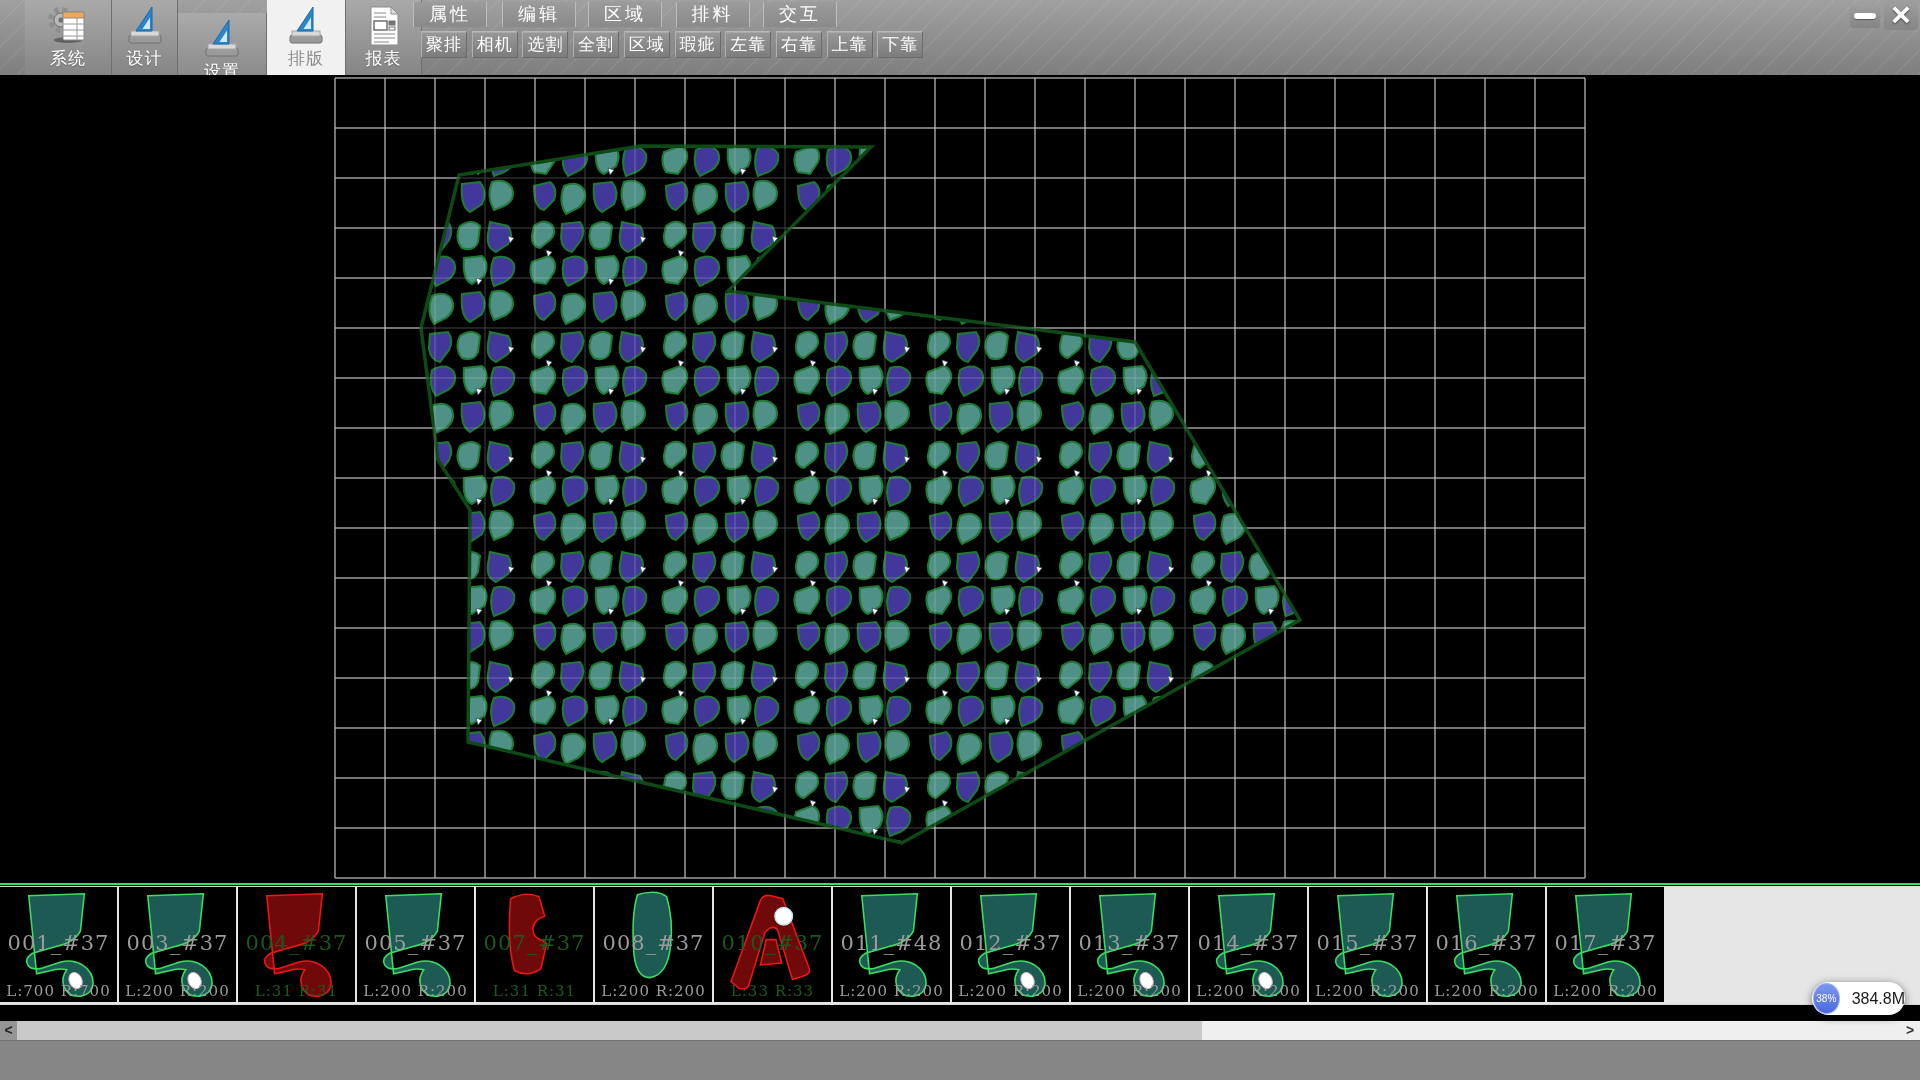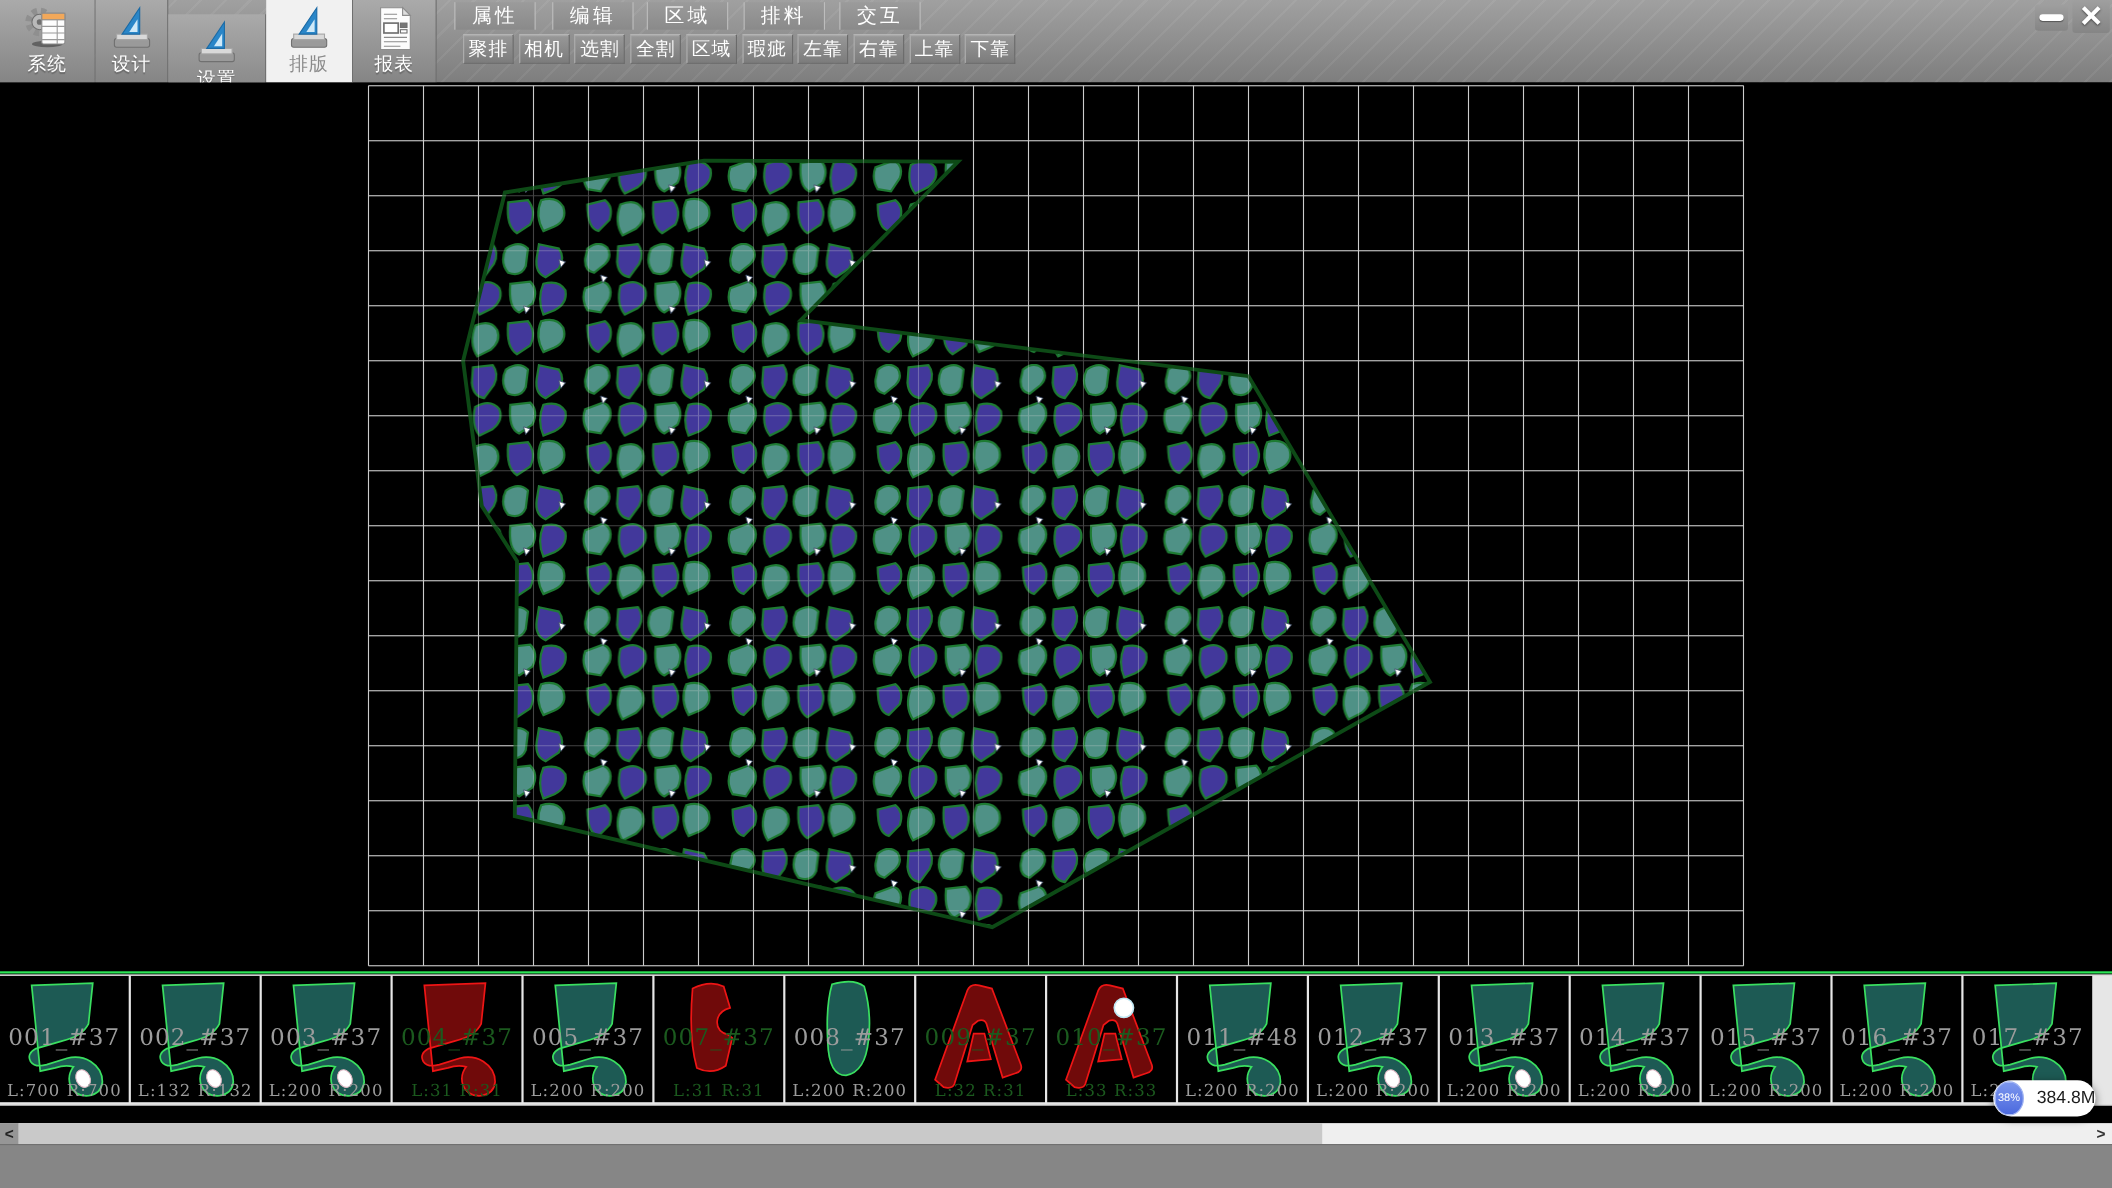--- a/index.html
+++ b/index.html
@@ -4,21 +4,21 @@
 <style>
   html,body{margin:0;padding:0;background:#222;}
   #screen{position:relative;width:1920px;height:1080px;background:#000;overflow:hidden;
           font-family:"Liberation Sans",sans-serif;}
 
   
   #toolbar{position:absolute;left:0;top:0;width:1920px;height:75px;
     background:linear-gradient(#a0a0a0,#7e7e7e);}
   #toolbar .streaks{position:absolute;inset:0;
     background:repeating-linear-gradient(135deg,rgba(255,255,255,.06) 0 2px,rgba(0,0,0,0) 2px 16px);}
-  #modules{position:absolute;left:0;top:0;height:61px;display:flex;}
+  #modules{position:absolute;left:0;top:0;height:61px;display:flex;padding-left:25px;}
   .module{position:relative;height:75px;box-sizing:border-box;border-right:1px solid #6f6f6f;
     display:flex;flex-direction:column;align-items:center;justify-content:flex-start;
     background:linear-gradient(#aaa,#858585);cursor:pointer;}
   .module.active{background:#f1f1f1;}
   .mod-icon{margin-top:3px;width:44px;height:46px;display:flex;align-items:center;justify-content:center;}
   .mod-label{font-size:17px;color:#fff;line-height:20px;letter-spacing:1px;text-shadow:0 1px 1px rgba(0,0,0,.25);}
   .module.active .mod-label{color:#8a8a8a;text-shadow:none;}
 
   .menu-tab{position:absolute;top:2px;height:25px;width:74px;box-sizing:border-box;
     background:linear-gradient(#9b9b9b,#8a8a8a);border-left:1px solid #bdbdbd;border-right:1px solid #bdbdbd;
@@ -285,28 +285,20 @@
           <ellipse cx="70" cy="96" rx="6.5" ry="8.5" transform="rotate(-25 70 96)" fill="#ffffff" stroke="#e0b8c4"></ellipse>
         </svg>
         <div class="thumb-id" style="color: rgb(156, 156, 156);">001_#37</div>
         <div class="thumb-lr" style="color: rgb(156, 156, 156);">L:700 R:700</div>
       </div>
       <div class="thumb">
         <svg viewBox="0 0 105 118" preserveAspectRatio="xMidYMid meet">
           <path d="M22,9 L79,7 L75,45 Q69,57 50,61 L26,68 Q17,73 21,80 Q25,86 36,83 L55,77 Q67,74 77,80 Q88,87 88,99 Q87,110 75,112 Q62,113 58,102 Q55,93 61,85 Q53,83 44,86 L30,89 Z" fill="#1d5a54" stroke="#3adf60" stroke-width="1.6" fill-rule="evenodd"></path>
           <ellipse cx="70" cy="96" rx="6.5" ry="8.5" transform="rotate(-25 70 96)" fill="#ffffff" stroke="#e0b8c4"></ellipse>
         </svg>
-        <div class="thumb-id" style="color: rgb(156, 156, 156);">002_#37</div>
-        <div class="thumb-lr" style="color: rgb(156, 156, 156);">L:132 R:132</div>
-      </div>
-      <div class="thumb">
-        <svg viewBox="0 0 105 118" preserveAspectRatio="xMidYMid meet">
-          <path d="M22,9 L79,7 L75,45 Q69,57 50,61 L26,68 Q17,73 21,80 Q25,86 36,83 L55,77 Q67,74 77,80 Q88,87 88,99 Q87,110 75,112 Q62,113 58,102 Q55,93 61,85 Q53,83 44,86 L30,89 Z" fill="#1d5a54" stroke="#3adf60" stroke-width="1.6" fill-rule="evenodd"></path>
-          <ellipse cx="70" cy="96" rx="6.5" ry="8.5" transform="rotate(-25 70 96)" fill="#ffffff" stroke="#e0b8c4"></ellipse>
-        </svg>
         <div class="thumb-id" style="color: rgb(156, 156, 156);">003_#37</div>
         <div class="thumb-lr" style="color: rgb(156, 156, 156);">L:200 R:200</div>
       </div>
       <div class="thumb">
         <svg viewBox="0 0 105 118" preserveAspectRatio="xMidYMid meet">
           <path d="M22,9 L79,7 L75,45 Q69,57 50,61 L26,68 Q17,73 21,80 Q25,86 36,83 L55,77 Q67,74 77,80 Q88,87 88,99 Q87,110 75,112 Q62,113 58,102 Q55,93 61,85 Q53,83 44,86 L30,89 Z" fill="#700a0a" stroke="#ee1515" stroke-width="1.6" fill-rule="evenodd"></path>
         </svg>
         <div class="thumb-id" style="color: rgb(27, 90, 30);">004_#37</div>
         <div class="thumb-lr" style="color: rgb(27, 90, 30);">L:31 R:31</div>
       </div>
@@ -323,27 +315,20 @@
         </svg>
         <div class="thumb-id" style="color: rgb(27, 90, 30);">007_#37</div>
         <div class="thumb-lr" style="color: rgb(27, 90, 30);">L:31 R:31</div>
       </div>
       <div class="thumb">
         <svg viewBox="0 0 105 118" preserveAspectRatio="xMidYMid meet">
           <path d="M36,8 Q56,2 66,10 Q73,34 70,60 Q67,90 49,93 Q33,93 32,62 Q30,28 36,8 Z" fill="#1d5a54" stroke="#3adf60" stroke-width="1.6" fill-rule="evenodd"></path>
         </svg>
         <div class="thumb-id" style="color: rgb(156, 156, 156);">008_#37</div>
         <div class="thumb-lr" style="color: rgb(156, 156, 156);">L:200 R:200</div>
-      </div>
-      <div class="thumb">
-        <svg viewBox="0 0 105 118" preserveAspectRatio="xMidYMid meet">
-          <path d="M10,97 L40,14 Q43,7 51,9 L63,12 L90,83 Q92,89 85,91 L73,95 L58,45 Q56,40 50,42 L45,46 L28,101 Q26,106 18,104 Z M46,54 L56,54 L62,78 L40,80 Z" fill="#700a0a" stroke="#ee1515" stroke-width="1.6" fill-rule="evenodd"></path>
-        </svg>
-        <div class="thumb-id" style="color: rgb(27, 90, 30);">009_#37</div>
-        <div class="thumb-lr" style="color: rgb(27, 90, 30);">L:32 R:31</div>
       </div>
       <div class="thumb">
         <svg viewBox="0 0 105 118" preserveAspectRatio="xMidYMid meet">
           <path d="M10,97 L40,14 Q43,7 51,9 L63,12 L90,83 Q92,89 85,91 L73,95 L58,45 Q56,40 50,42 L45,46 L28,101 Q26,106 18,104 Z M46,54 L56,54 L62,78 L40,80 Z" fill="#700a0a" stroke="#ee1515" stroke-width="1.6" fill-rule="evenodd"></path>
           <circle cx="64" cy="30" r="9" fill="#ffffff" stroke="#bfe6f2" stroke-width="1.5"></circle>
         </svg>
         <div class="thumb-id" style="color: rgb(27, 90, 30);">010_#37</div>
         <div class="thumb-lr" style="color: rgb(27, 90, 30);">L:33 R:33</div>
       </div>
       <div class="thumb">

